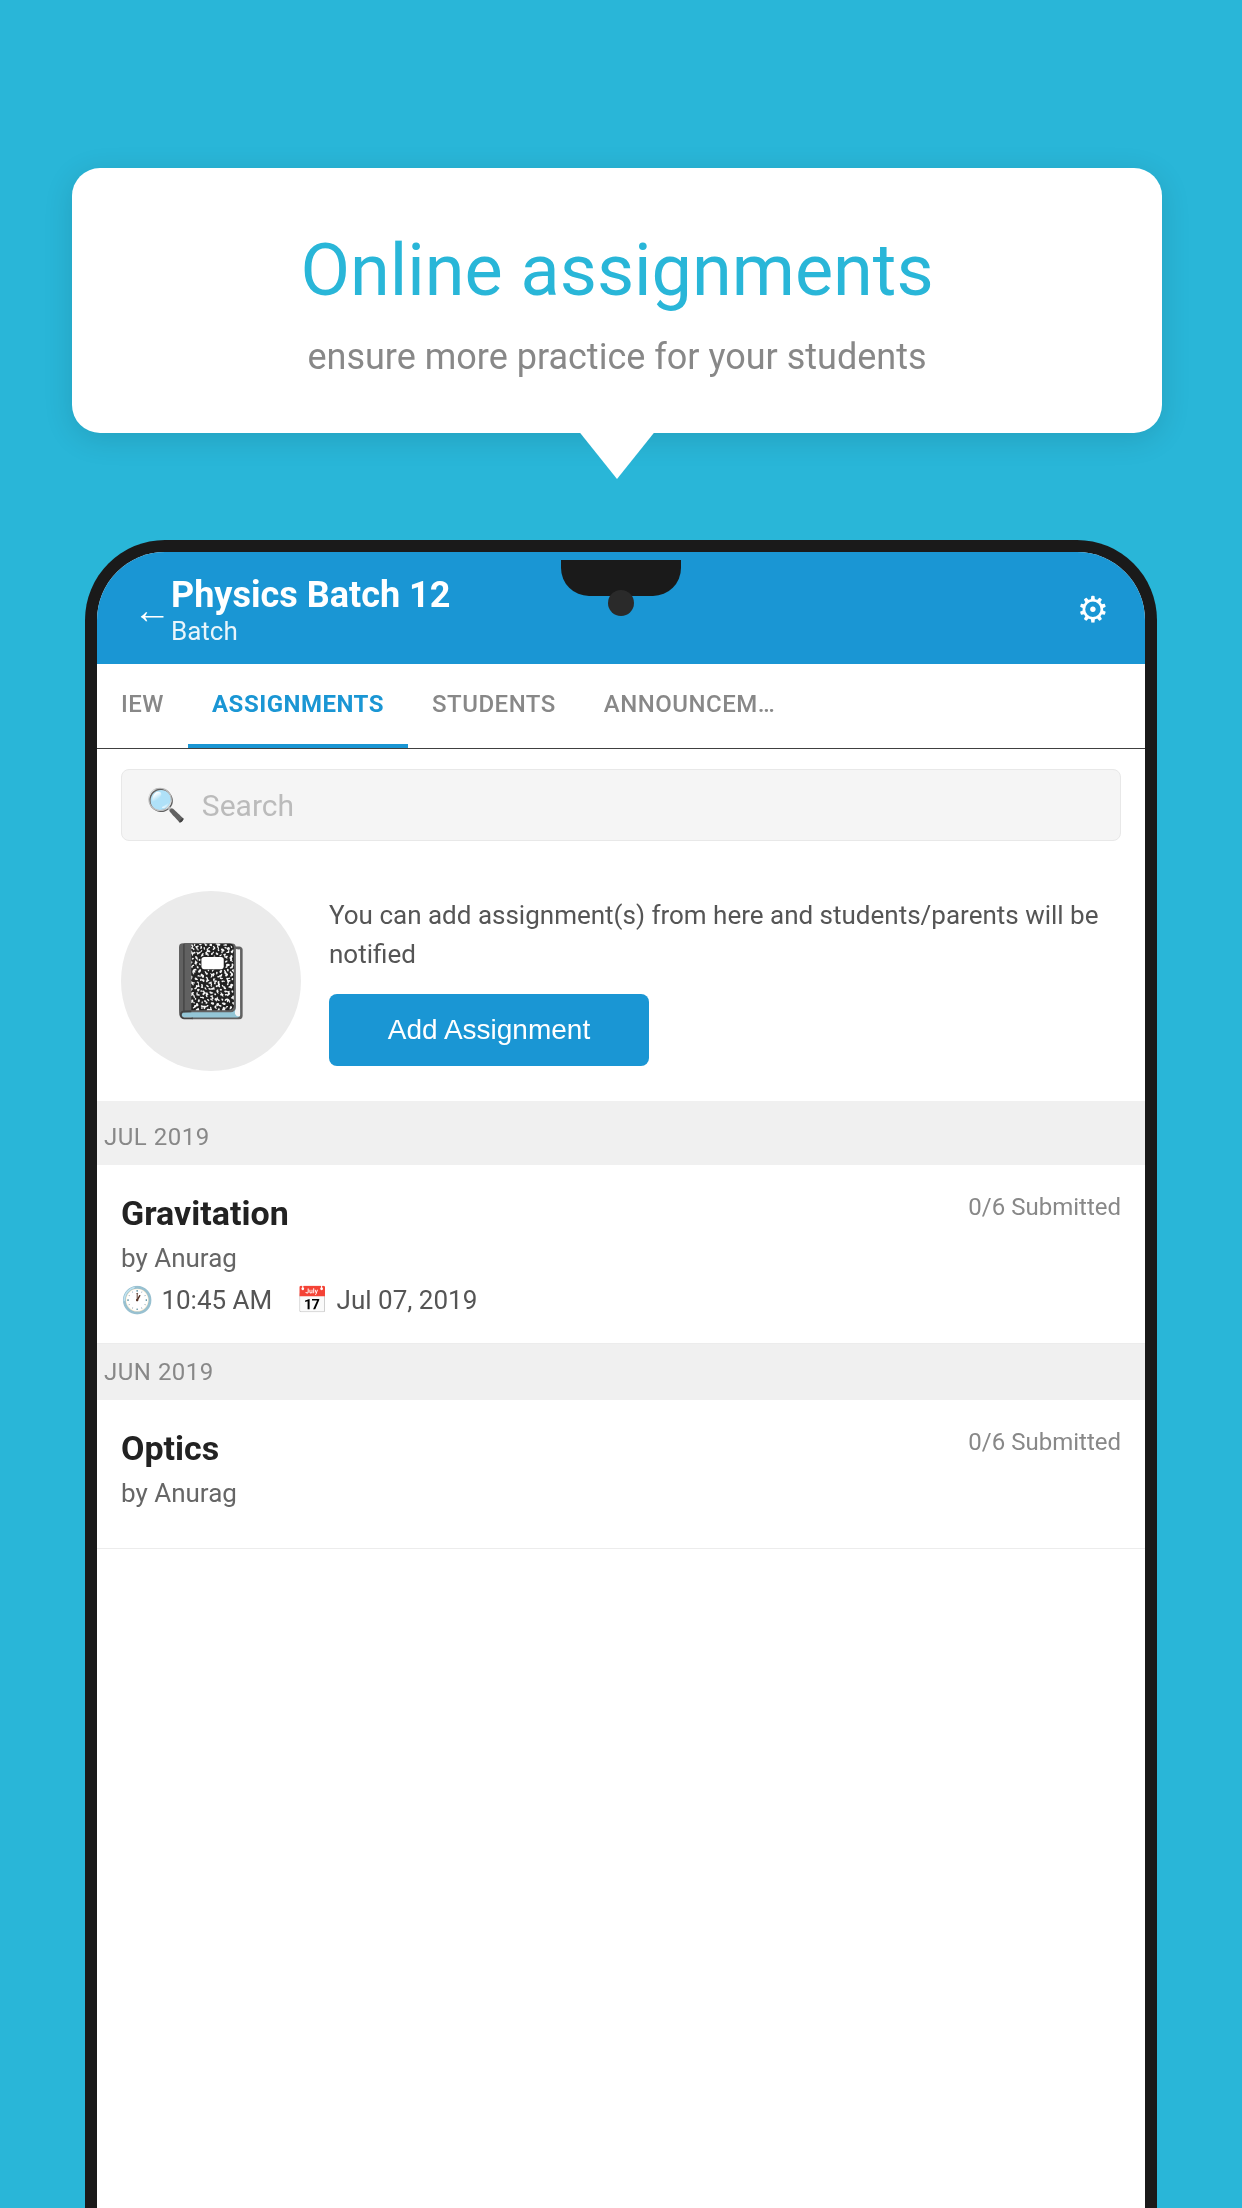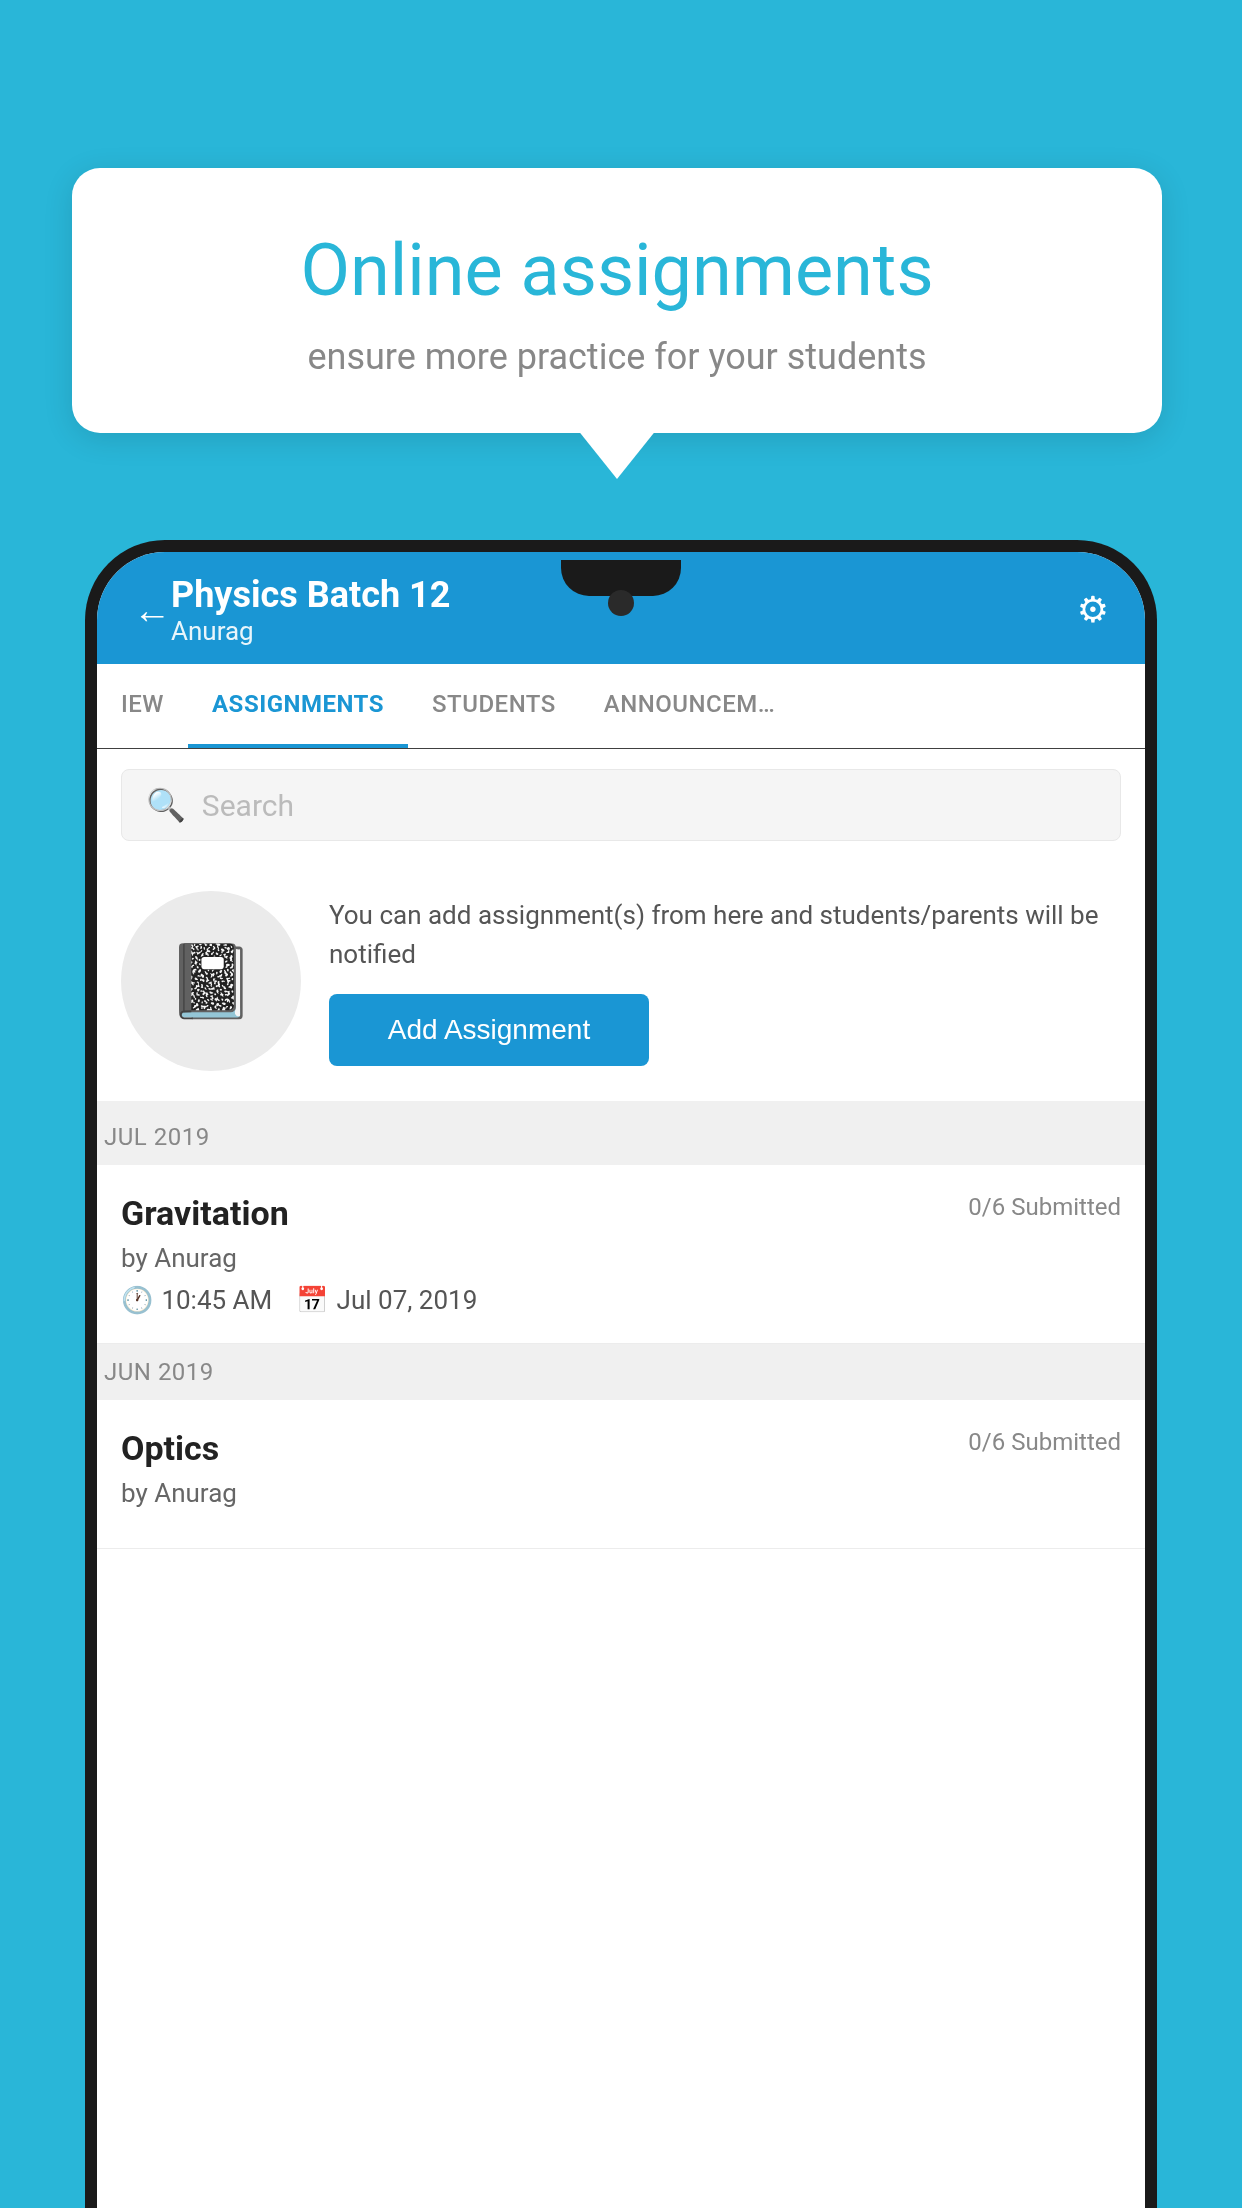--- a/index.html
+++ b/index.html
@@ -336,21 +336,21 @@
   <div class="phone-notch">
     <div class="phone-camera"></div>
   </div>
   <div class="phone-inner">
 
 
     <div class="app-header">
       <span class="header-back">←</span>
       <div class="header-title-block">
         <div class="header-title">Physics Batch 12</div>
-        <div class="header-subtitle">Anurag</div>
+        <div class="header-subtitle">Batch</div>
       </div>
       <span class="header-settings">⚙</span>
     </div>
 
     <div class="tabs-bar">
       <div class="tab-item">IEW</div>
       <div class="tab-item active">ASSIGNMENTS</div>
       <div class="tab-item">STUDENTS</div>
       <div class="tab-item">ANNOUNCEM…</div>
     </div>

